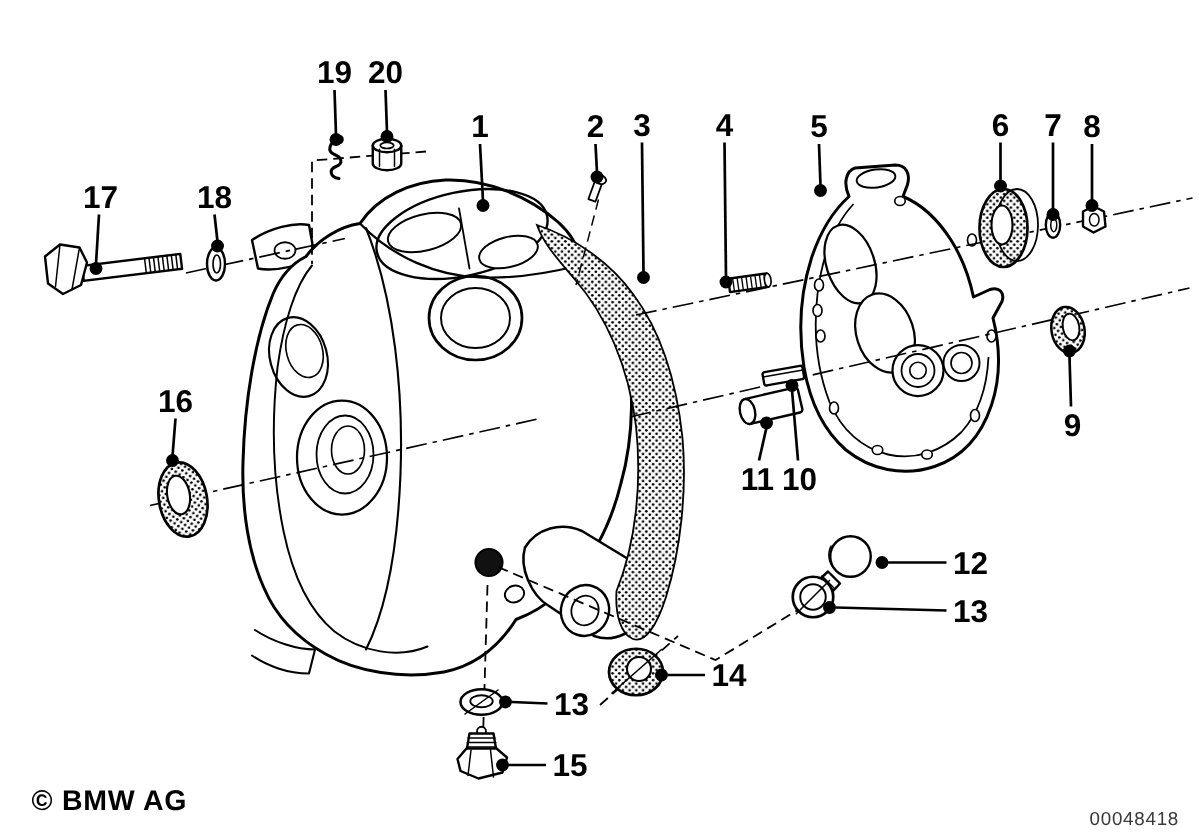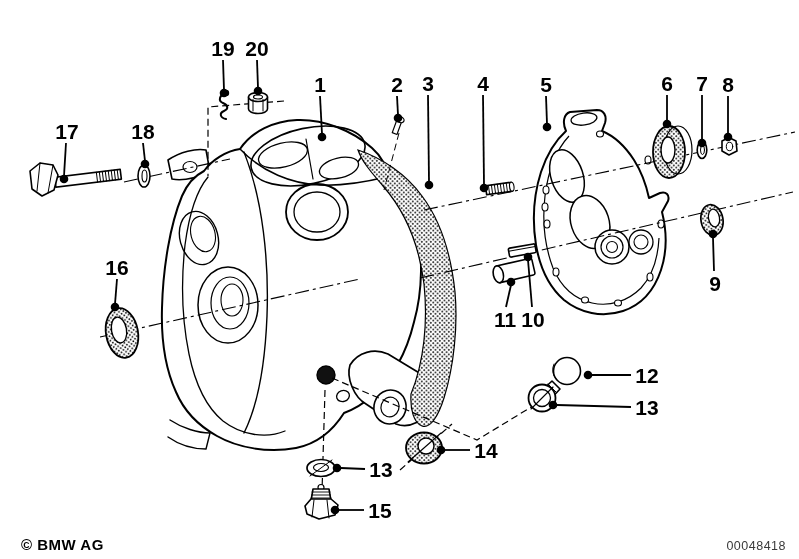--- a/index.html
+++ b/index.html
@@ -9,22 +9,22 @@
   }
   svg{position:absolute;left:0;top:0;}
   .num{
     font-family:"Liberation Sans",sans-serif;
     font-size:21px;font-weight:bold;fill:#000;
     text-anchor:middle;
   }
   .leader{stroke:#000;stroke-width:1.8;}
   .dot{fill:#000;stroke:none;}
   .copyright{
-    position:absolute;left:21px;top:536px;
-    font-size:15px;font-weight:bold;color:#000;letter-spacing:.5px;
+    position:absolute;left:21px;top:524px;
+    font-size:19px;font-weight:bold;color:#000;letter-spacing:.5px;
   }
   .drawing-number{
     position:absolute;right:13px;top:539px;
     font-size:12.5px;font-weight:normal;color:#3a3a3a;letter-spacing:.5px;
   }
 </style>
 </head>
 <body>
 
 <div class="stage">

